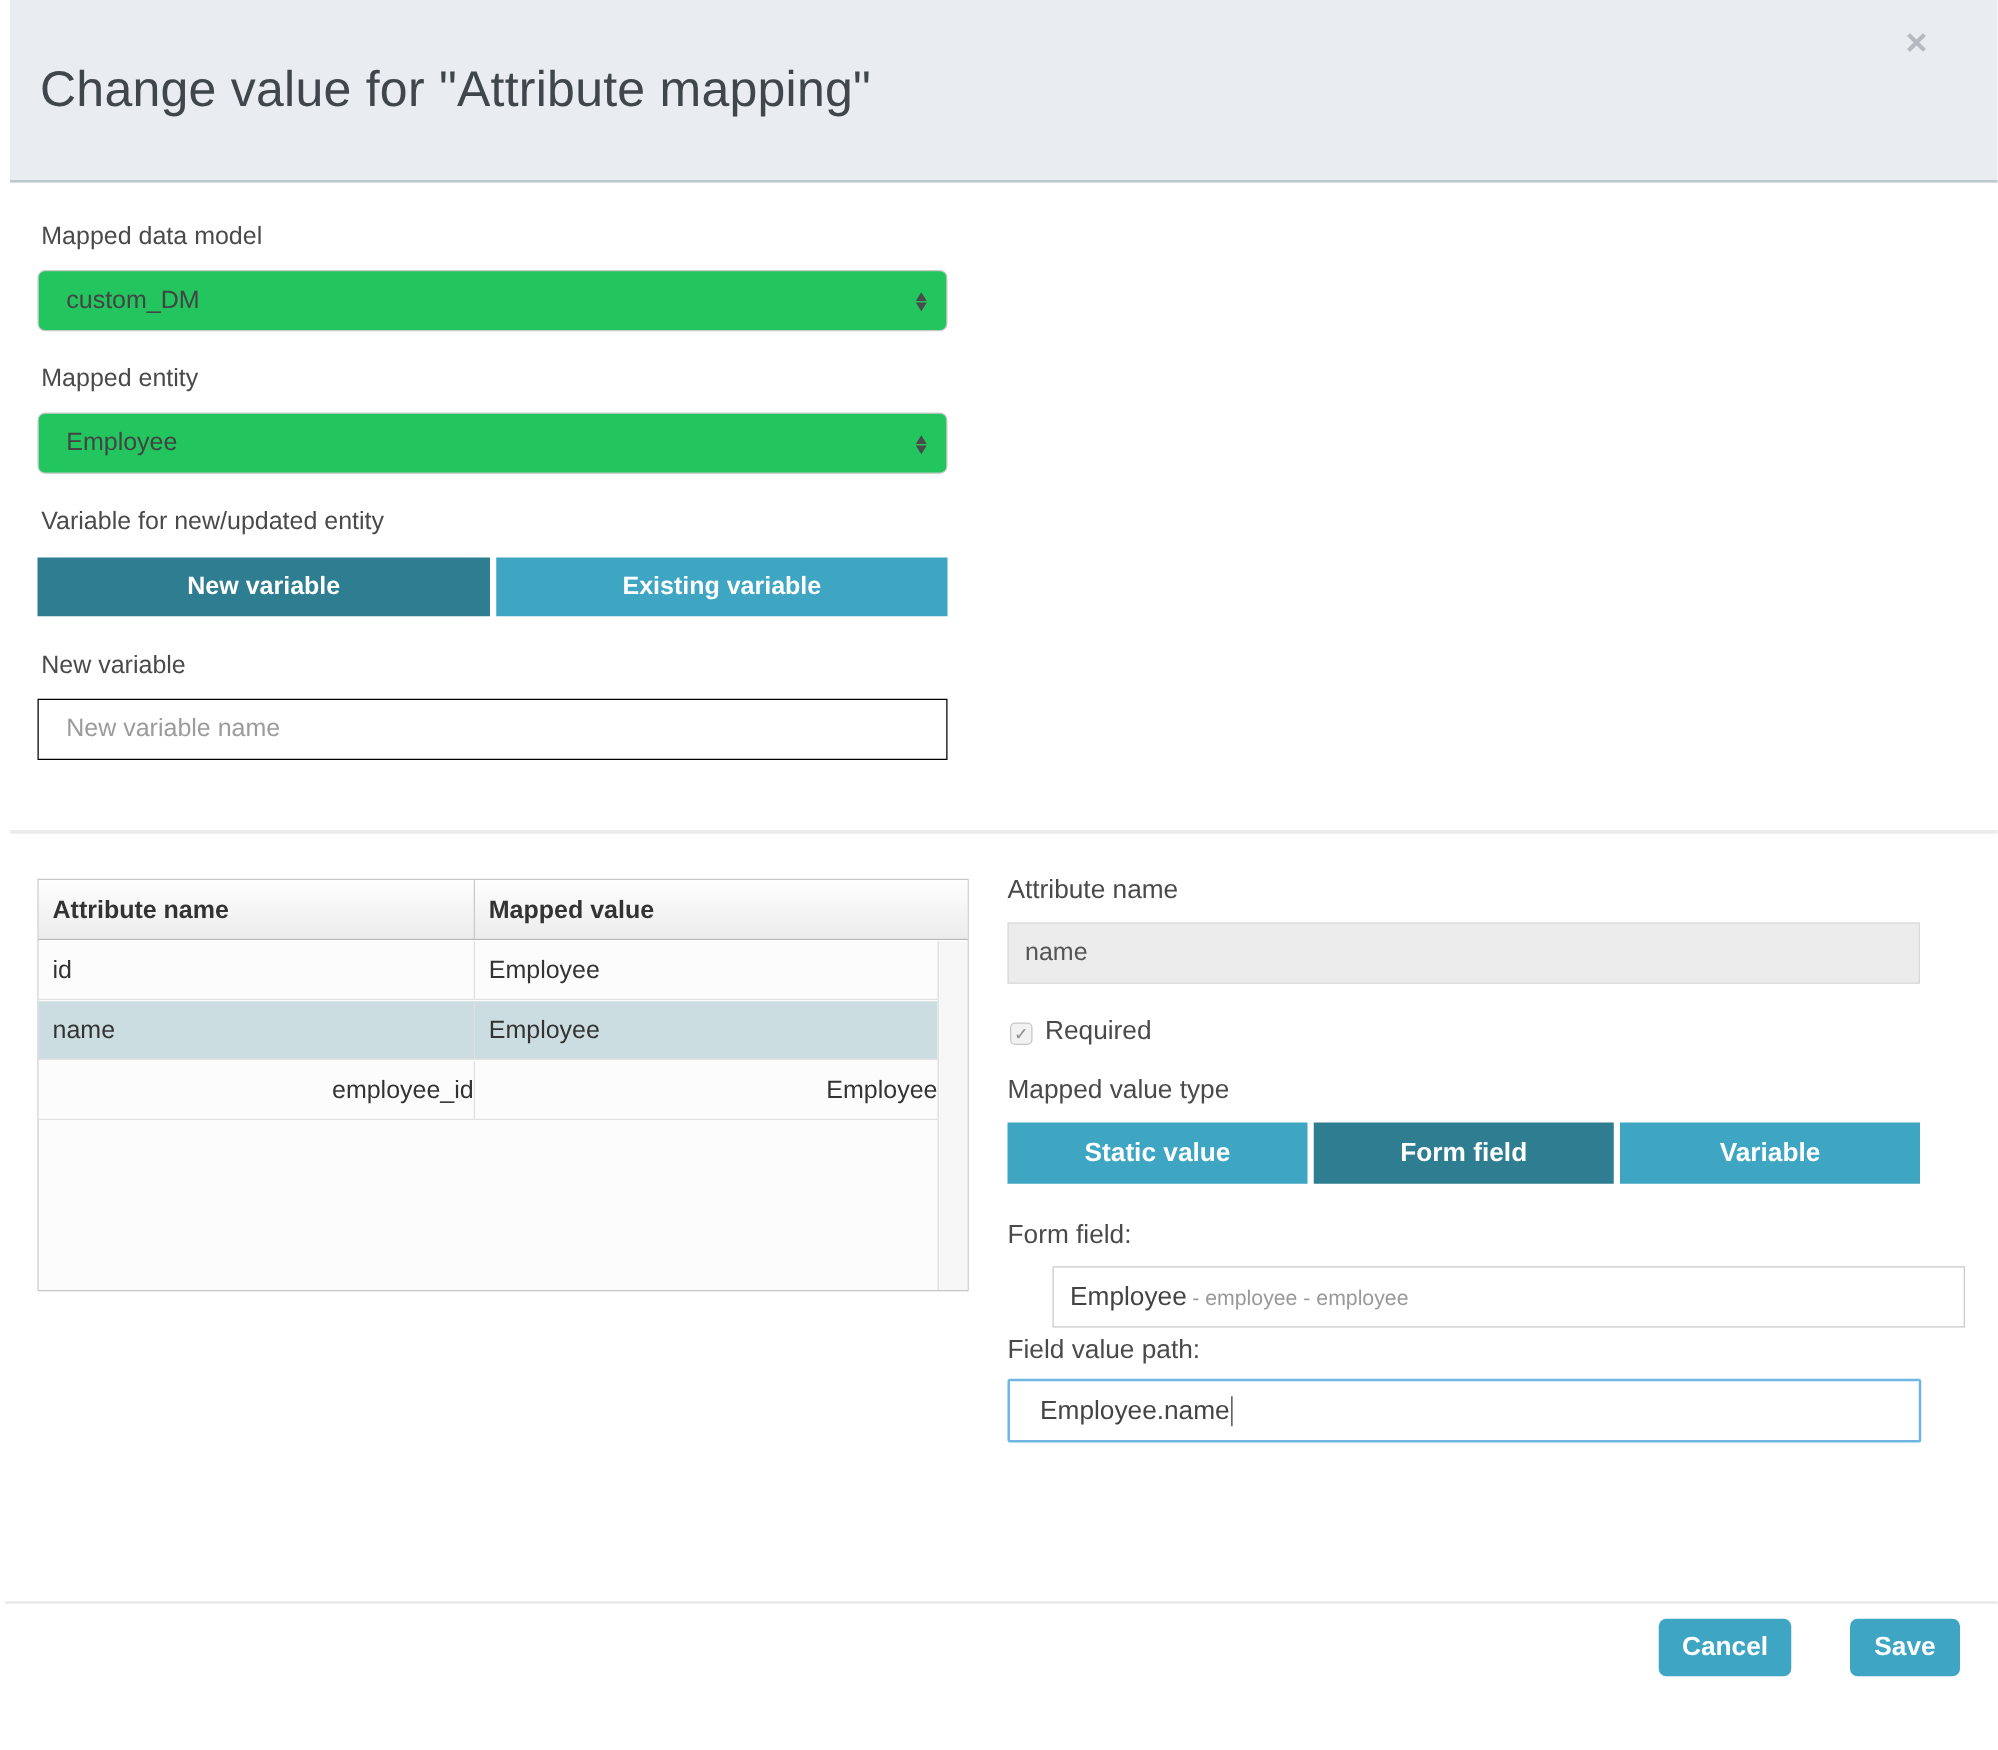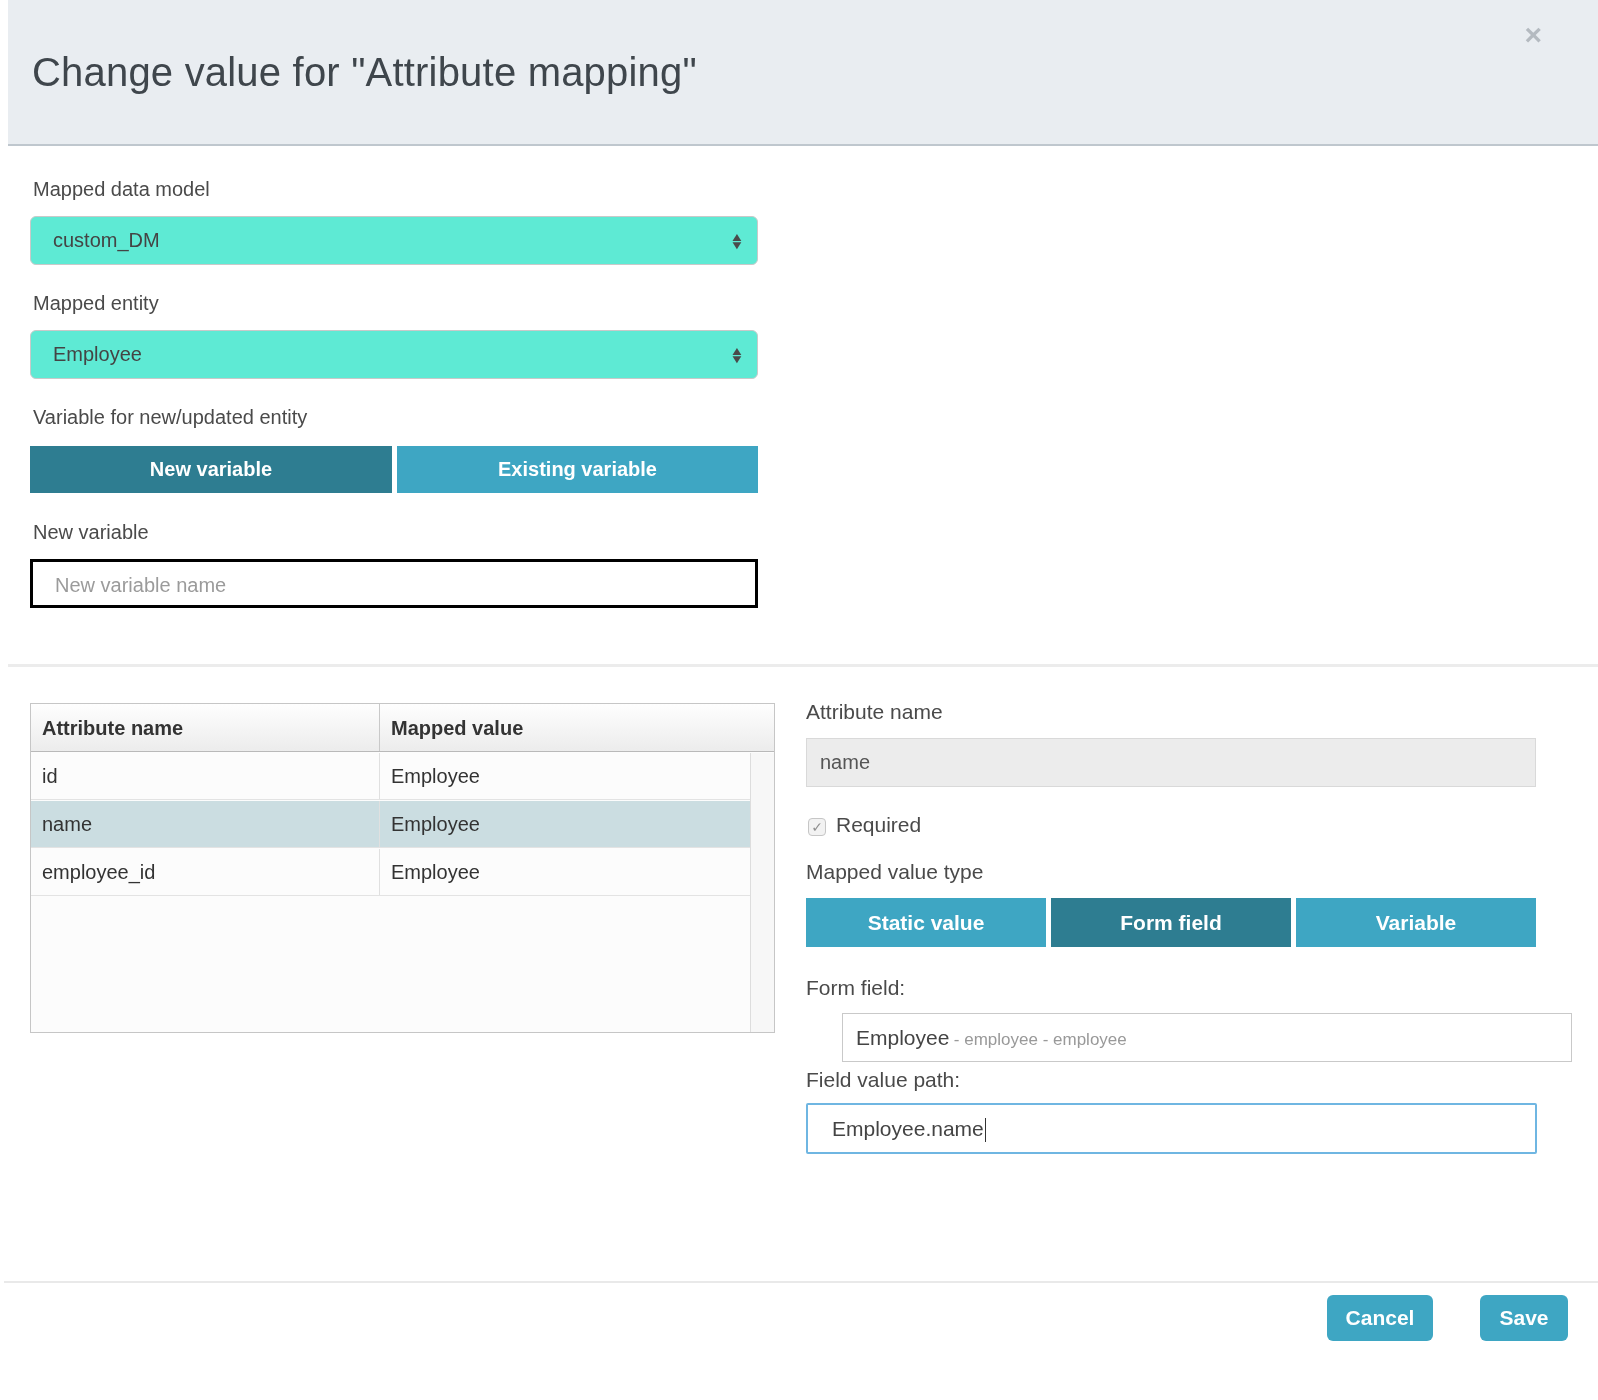--- a/index.html
+++ b/index.html
@@ -12,29 +12,29 @@
   .modal-header { position:absolute; left:8px; top:0; right:0; height:146px;
                   background:#e9edf1; border-bottom:2px solid #bfc7ce; }
   .modal-title { position:absolute; left:24px; top:50px; font-size:40px; color:#3f464c; letter-spacing:0.2px; }
   .close-btn { position:absolute; top:20px; right:56px; font-size:30px; font-weight:bold;
                color:#b4bac0; cursor:pointer; line-height:1; }
 
   
   .field-label { position:absolute; font-size:20px; color:#4a4a4a; }
 
   
-  .select-box { position:absolute; left:30px; width:728px; height:49px; background:#5eead4;
+  .select-box { position:absolute; left:30px; width:728px; height:49px; background:#22c55e;
                 border:1px solid #c9c9c9; border-radius:6px; font-size:20px; color:#444;
                 line-height:47px; padding-left:22px; cursor:pointer; }
   .select-arrows { position:absolute; right:14px; top:8px; display:flex; flex-direction:column;
                    align-items:center; color:#4a4a4a; font-size:12px; line-height:8px; height:32px; justify-content:center; }
   .select-arrows span { display:block; transform:scaleX(1.25); }
 
   
-  .text-input { position:absolute; height:49px; background:#fff; border:3px solid #000000;
+  .text-input { position:absolute; height:49px; background:#fff; border:1px solid #000000;
                 font-size:20px; color:#444; line-height:47px; padding-left:22px; }
   .placeholder { color:#9b9b9b; }
 
   
   .btn-toggle { position:absolute; height:47px; color:#fff; font-size:20px; font-weight:bold;
                 text-align:center; line-height:47px; cursor:pointer; }
 
   
   .attr-table { position:absolute; left:30px; top:703px; width:745px; height:330px;
                 border:1px solid #c6c6c6; background:#fcfcfc; }
@@ -127,21 +127,21 @@
       <div class="tr" style="top:0;">
         <div class="td" style="left:0; width:348px;">id</div>
         <div class="td" style="left:349px; right:0;">Employee</div>
         <div class="td-divider"></div>
       </div>
       <div class="tr selected" style="top:48px;">
         <div class="td" style="left:0; width:348px;">name</div>
         <div class="td" style="left:349px; right:0;">Employee</div>
         <div class="td-divider"></div>
       </div>
-      <div class="tr" style="top:96px;">
+      <div class="tr" style="top:96px;text-align:right;">
         <div class="td" style="left:0; width:348px;">employee_id</div>
         <div class="td" style="left:349px; right:0;">Employee</div>
         <div class="td-divider"></div>
       </div>
     </div>
     <div class="scroll-track"></div>
   </div>
 
   <div class="field-label" style="left:806px; top:700px; font-size:21px;">Attribute name</div>
   <div class="disabled-input">

